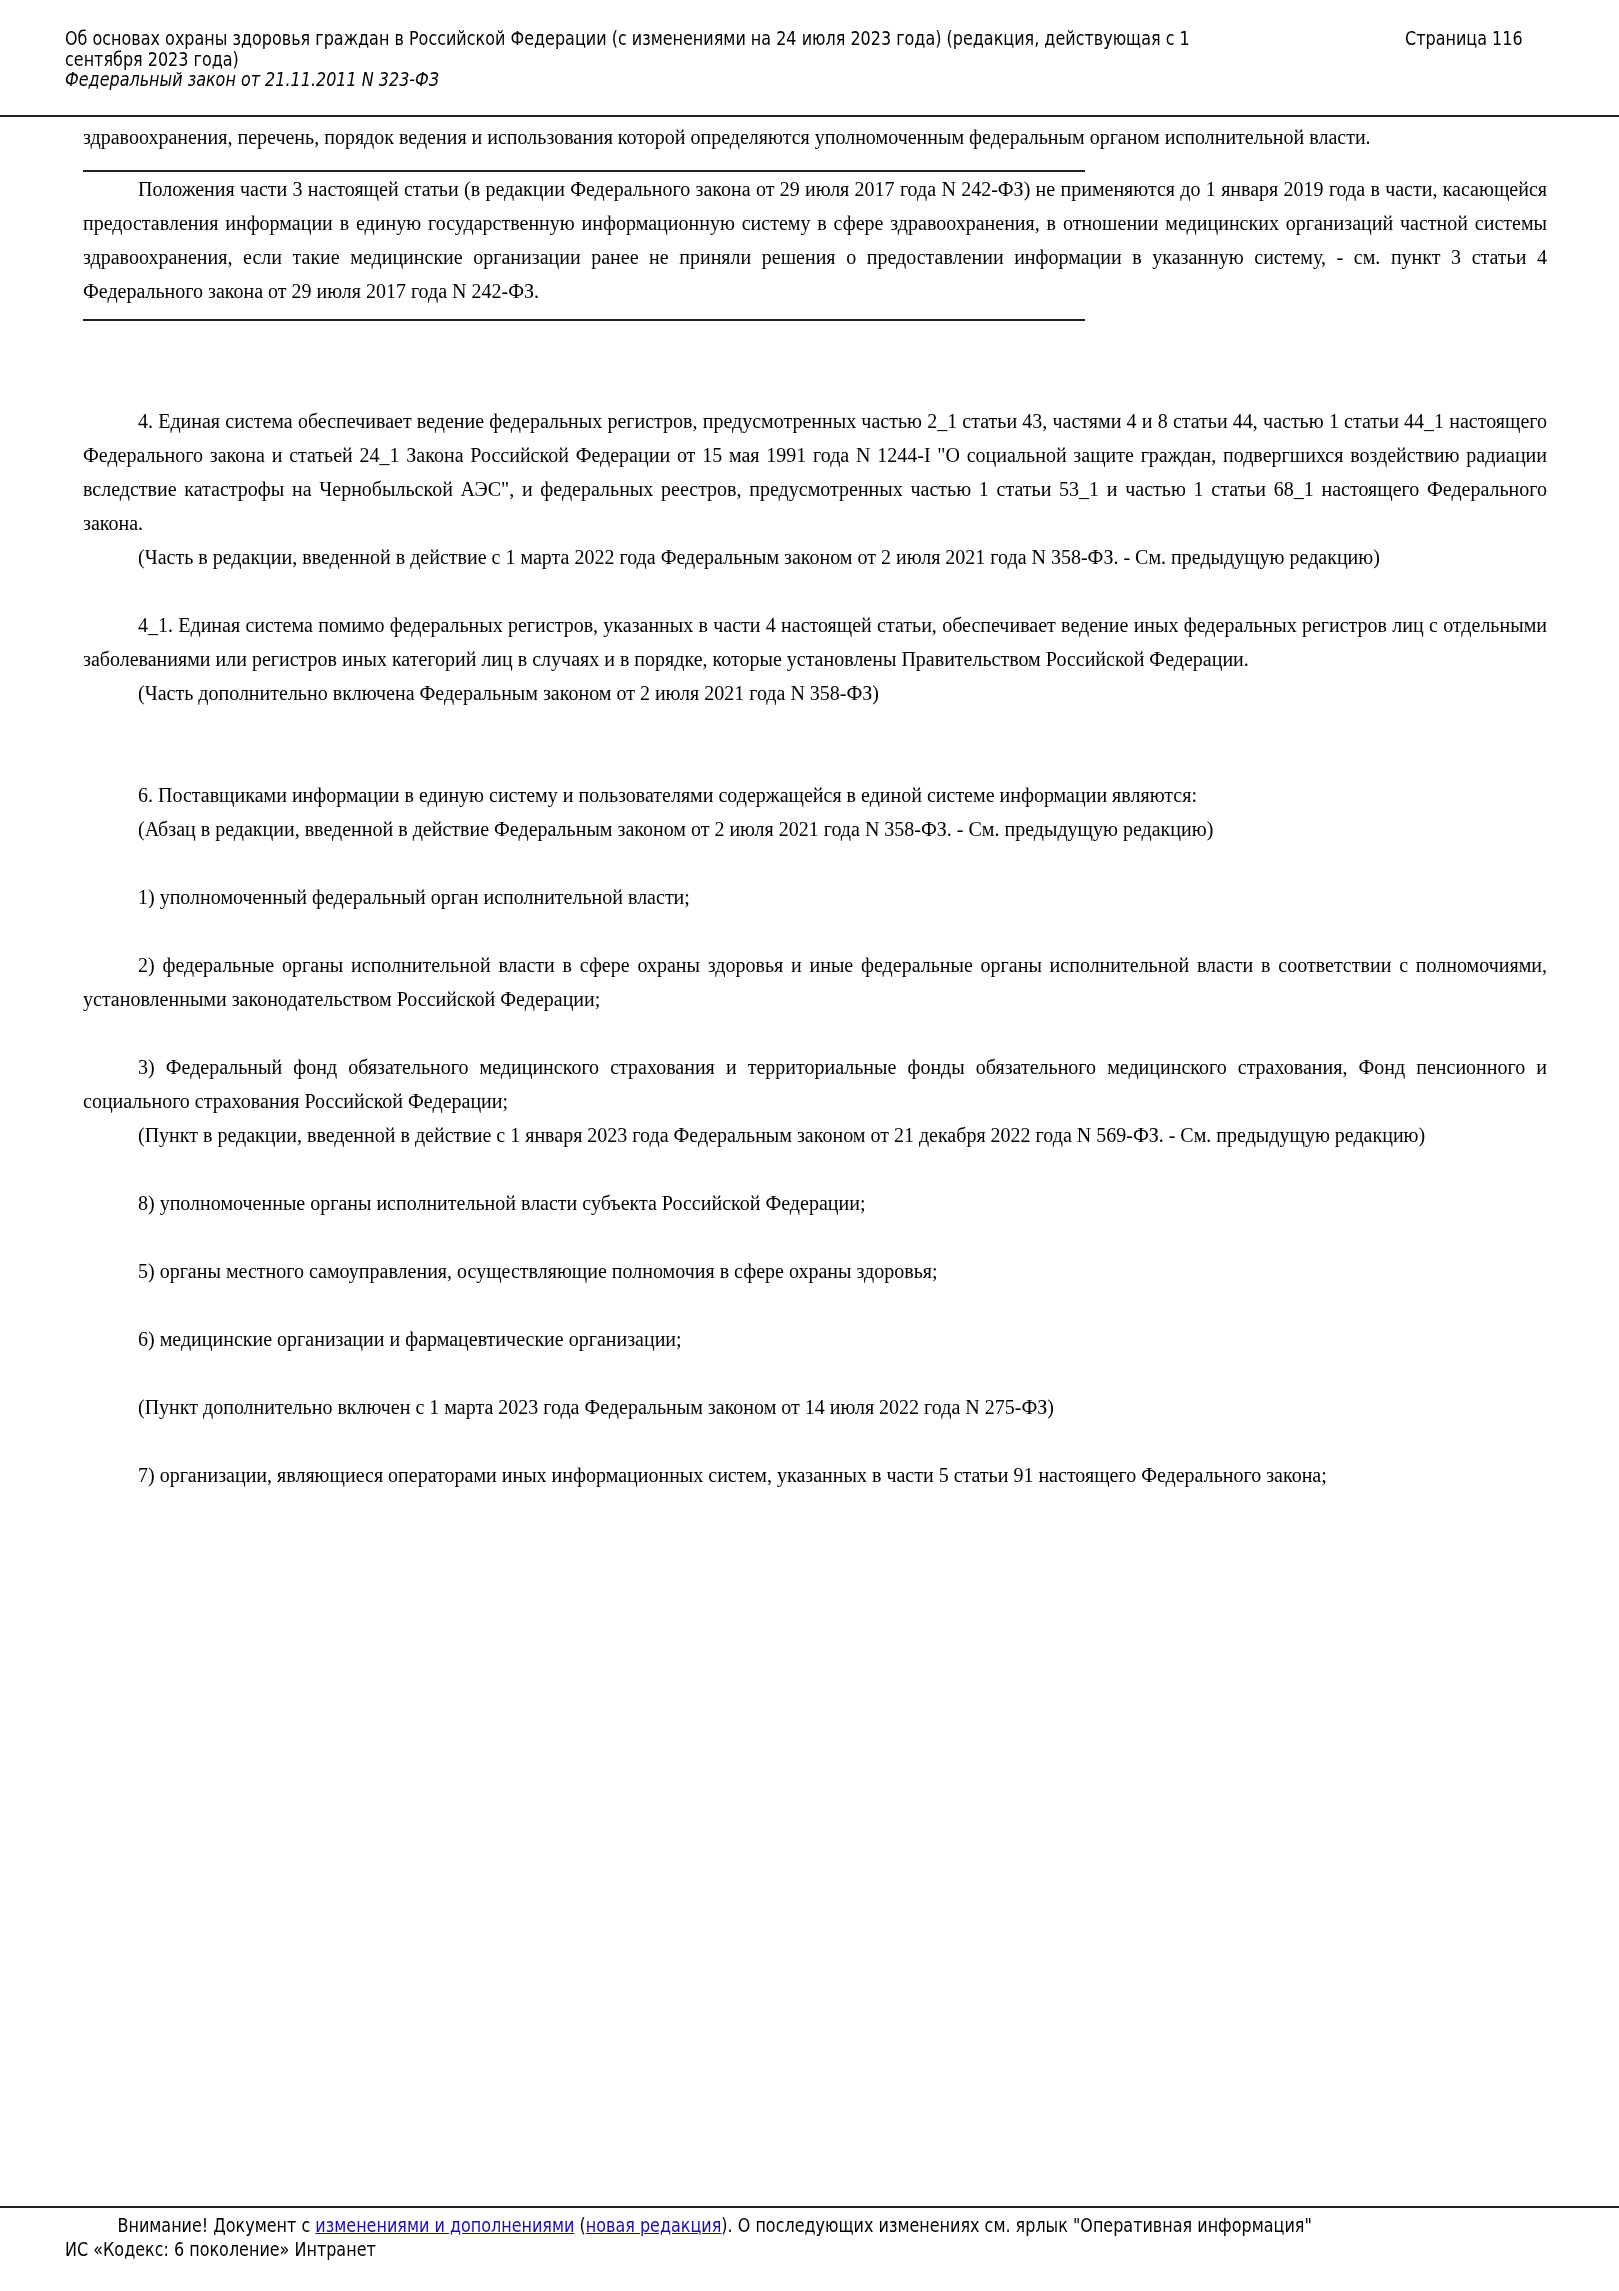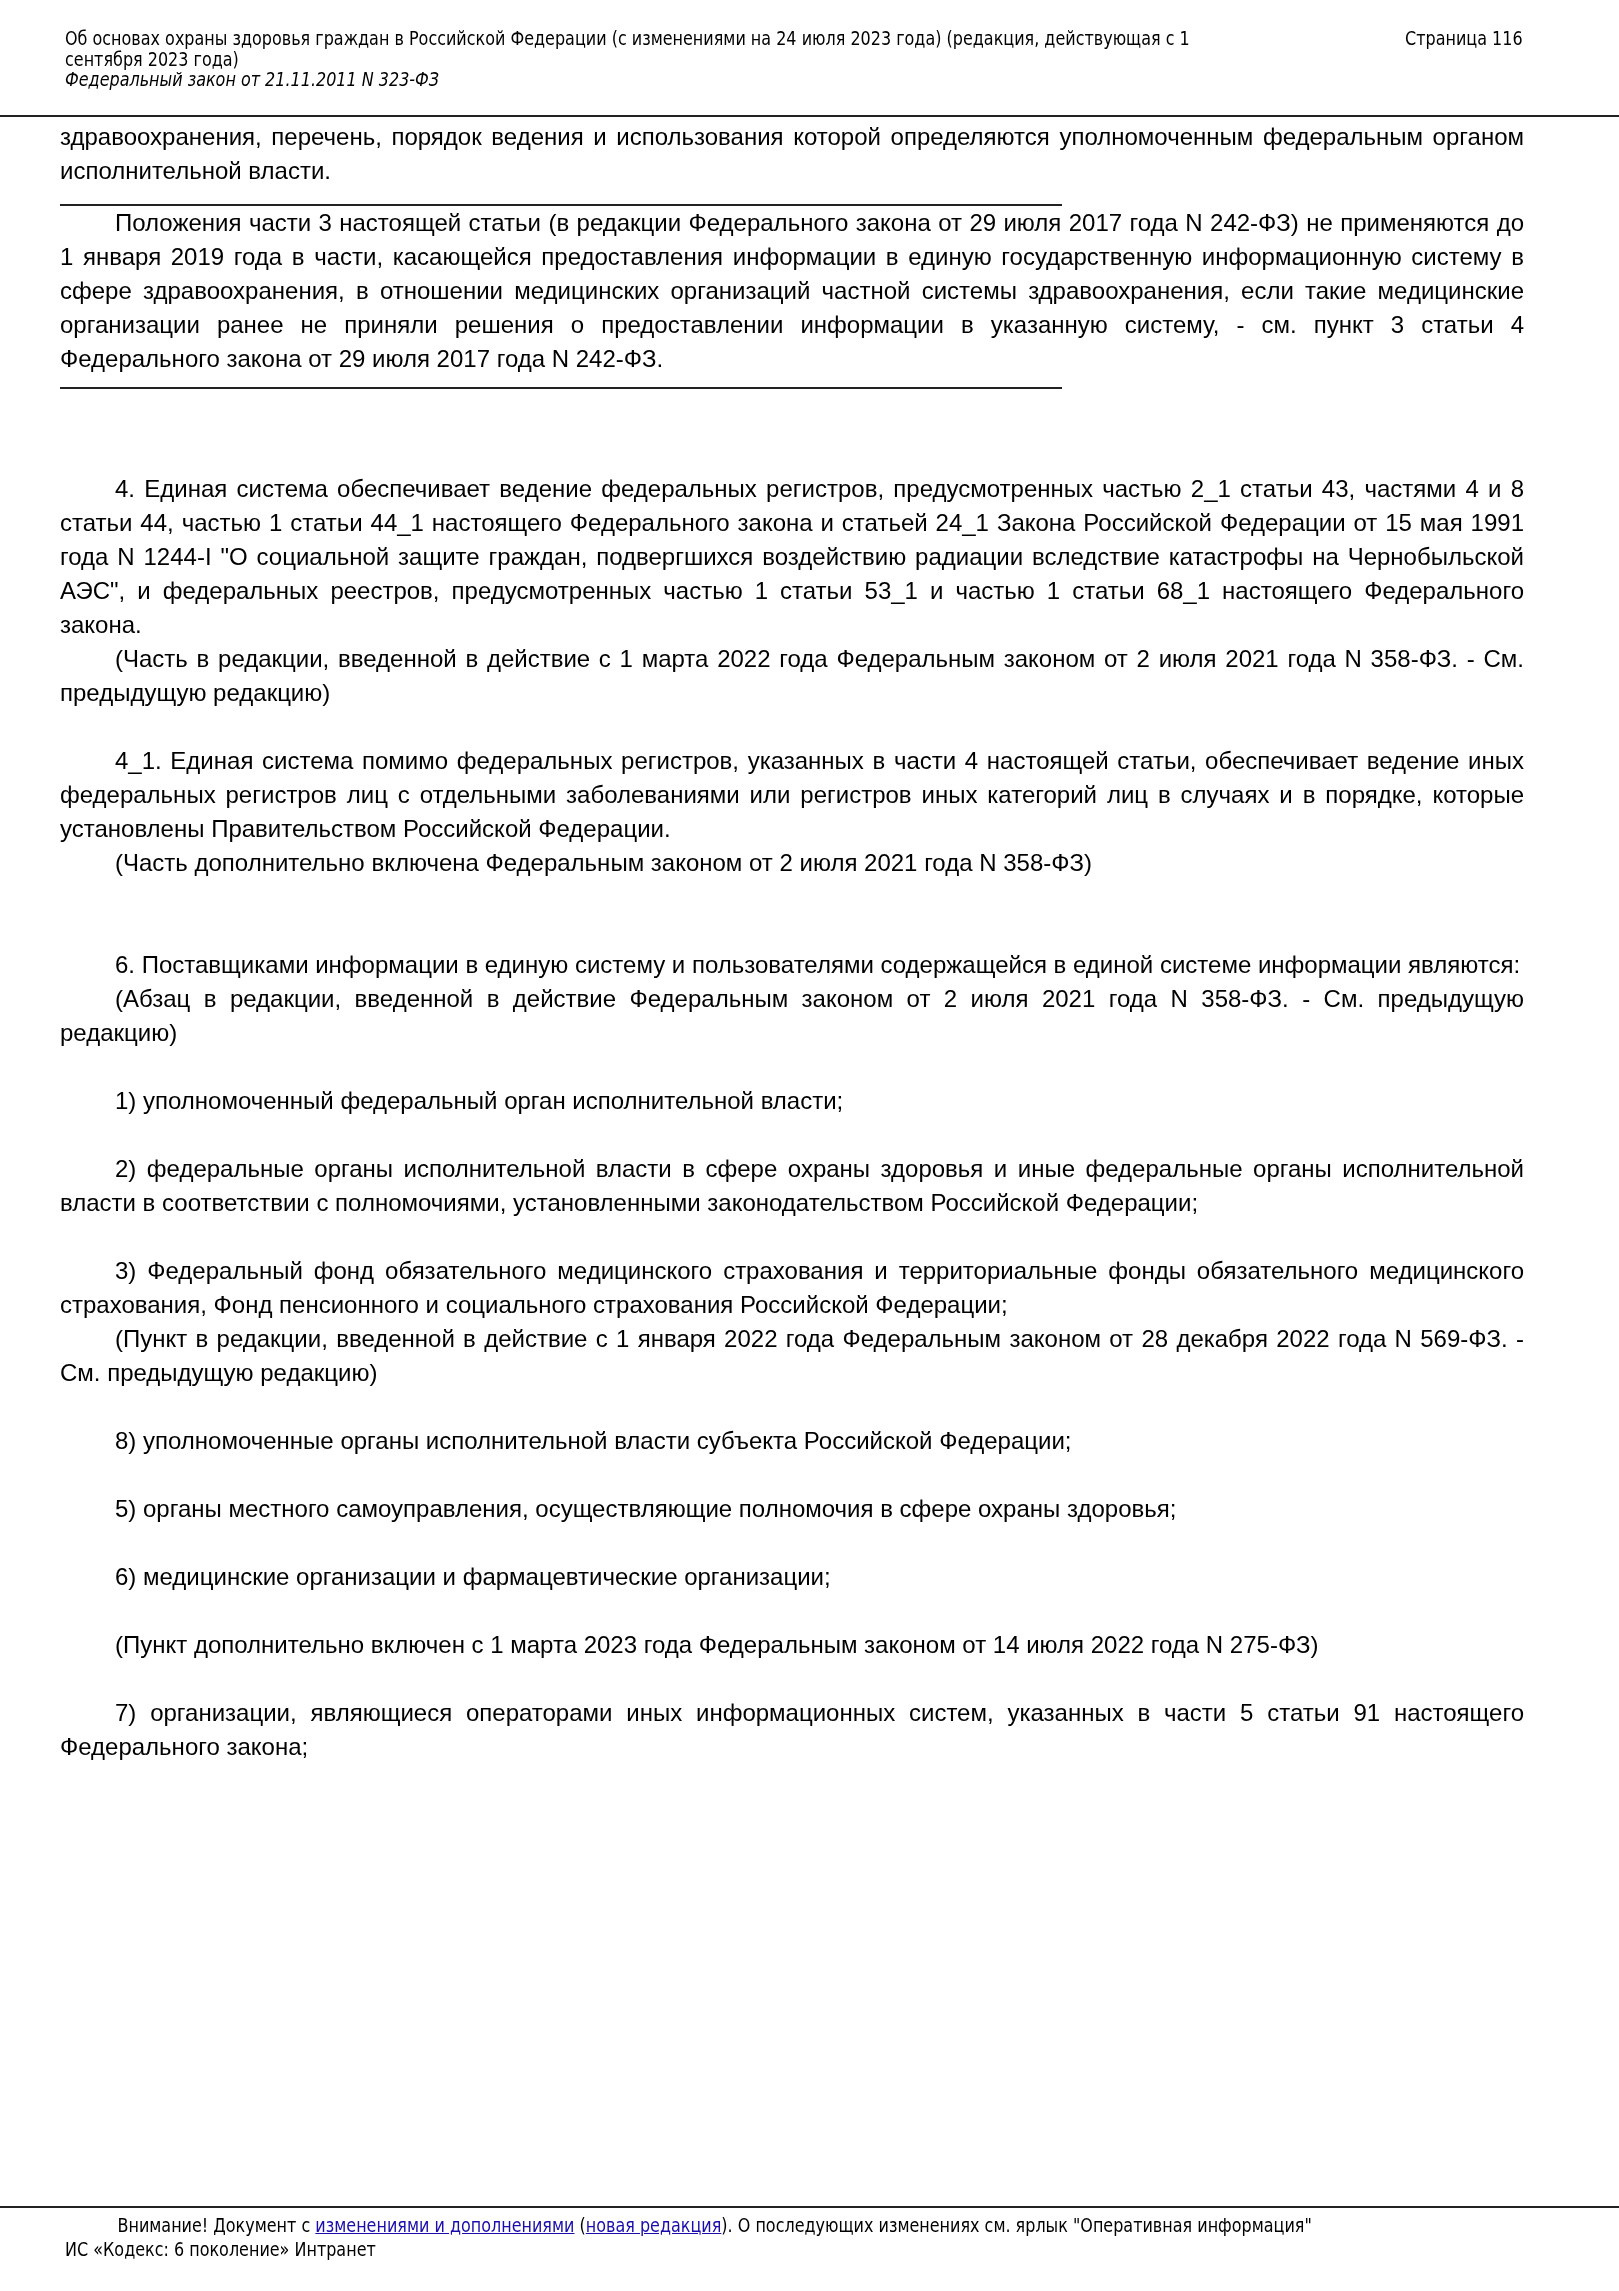--- a/index.html
+++ b/index.html
@@ -3,21 +3,21 @@
   <meta charset="utf-8">
   <style>
     html, body { margin: 0; padding: 0; background: #ffffff; }
     body { width: 1619px; height: 2292px; position: relative; overflow: hidden; color: #000; }
     .hdr { position: absolute; left: 65px; top: 29px; width: 1480px; font-family: "DejaVu Sans", sans-serif; font-size: 18.6px; line-height: 20.6px; transform: scaleX(0.86); transform-origin: left top; }
     .hdr-title { width: 1362px; }
     .hdr-law { font-style: italic; }
     .hdr-page { position: absolute; left: 1405px; top: 29px; font-family: "DejaVu Sans", sans-serif; font-size: 18.6px; line-height: 20.6px; transform: scaleX(0.86); transform-origin: left top; }
     .rule-top { position: absolute; left: 0; top: 115px; width: 1619px; height: 0; border-top: 2px solid #222; }
     .rule-bot { position: absolute; left: 0; top: 2206px; width: 1619px; height: 0; border-top: 2px solid #222; }
-    .body { position: absolute; left: 60px; top: 120px; width: 1464px; font-family: Liberation Sans, sans-serif; font-size: 24px; line-height: 34px; }
+    .body { position: absolute; left: 83px; top: 120px; width: 1464px; font-family: Liberation Serif, serif; font-size: 20px; line-height: 34px; }
     .body p { margin: 0; text-align: justify; text-indent: 55px; transform-origin: left top; }
     .gap { height: 34px; }
     .gap-lg { height: 69px; }
     .fn-rule { width: 1002px; height: 0; border-top: 2px solid #222; margin: 15.7px 0 0 0; }
     .fn-rule.after { margin: 11.8px 0 0 0; }
     .fn-block { margin-top: 4.9px; }
     .ftr { position: absolute; left: 65px; top: 2214px; width: 1666px; font-family: "DejaVu Sans", sans-serif; font-size: 18.6px; line-height: 23.5px; transform: scaleX(0.86); transform-origin: left top; }
     .ftr-notice { padding-left: 61px; }
     .ftr a { color: #1a0dab; text-decoration: underline; }
   </style>
@@ -46,21 +46,21 @@
   <div class="gap"></div>
   <div class="gap"></div>
   <p>6. Поставщиками информации в единую систему и пользователями содержащейся в единой системе информации являются:</p>
   <p>(Абзац в редакции, введенной в действие Федеральным законом от 2 июля 2021 года N 358-ФЗ. - См. предыдущую редакцию)</p>
   <div class="gap"></div>
   <p>1) уполномоченный федеральный орган исполнительной власти;</p>
   <div class="gap"></div>
   <p>2) федеральные органы исполнительной власти в сфере охраны здоровья и иные федеральные органы исполнительной власти в соответствии с полномочиями, установленными законодательством Российской Федерации;</p>
   <div class="gap"></div>
   <p>3) Федеральный фонд обязательного медицинского страхования и территориальные фонды обязательного медицинского страхования, Фонд пенсионного и социального страхования Российской Федерации;</p>
-  <p>(Пункт в редакции, введенной в действие с 1 января 2022 года Федеральным законом от 28 декабря 2022 года N 569-ФЗ. - См. предыдущую редакцию)</p>
+  <p>(Пункт в редакции, введенной в действие с 1 января 2023 года Федеральным законом от 21 декабря 2022 года N 569-ФЗ. - См. предыдущую редакцию)</p>
   <div class="gap"></div>
   <p>8) уполномоченные органы исполнительной власти субъекта Российской Федерации;</p>
   <div class="gap"></div>
   <p>5) органы местного самоуправления, осуществляющие полномочия в сфере охраны здоровья;</p>
   <div class="gap"></div>
   <p>6) медицинские организации и фармацевтические организации;</p>
   <div class="gap"></div>
   <p>(Пункт дополнительно включен с 1 марта 2023 года Федеральным законом от 14 июля 2022 года N 275-ФЗ)</p>
   <div class="gap"></div>
   <p>7) организации, являющиеся операторами иных информационных систем, указанных в части 5 статьи 91 настоящего Федерального закона;</p>

